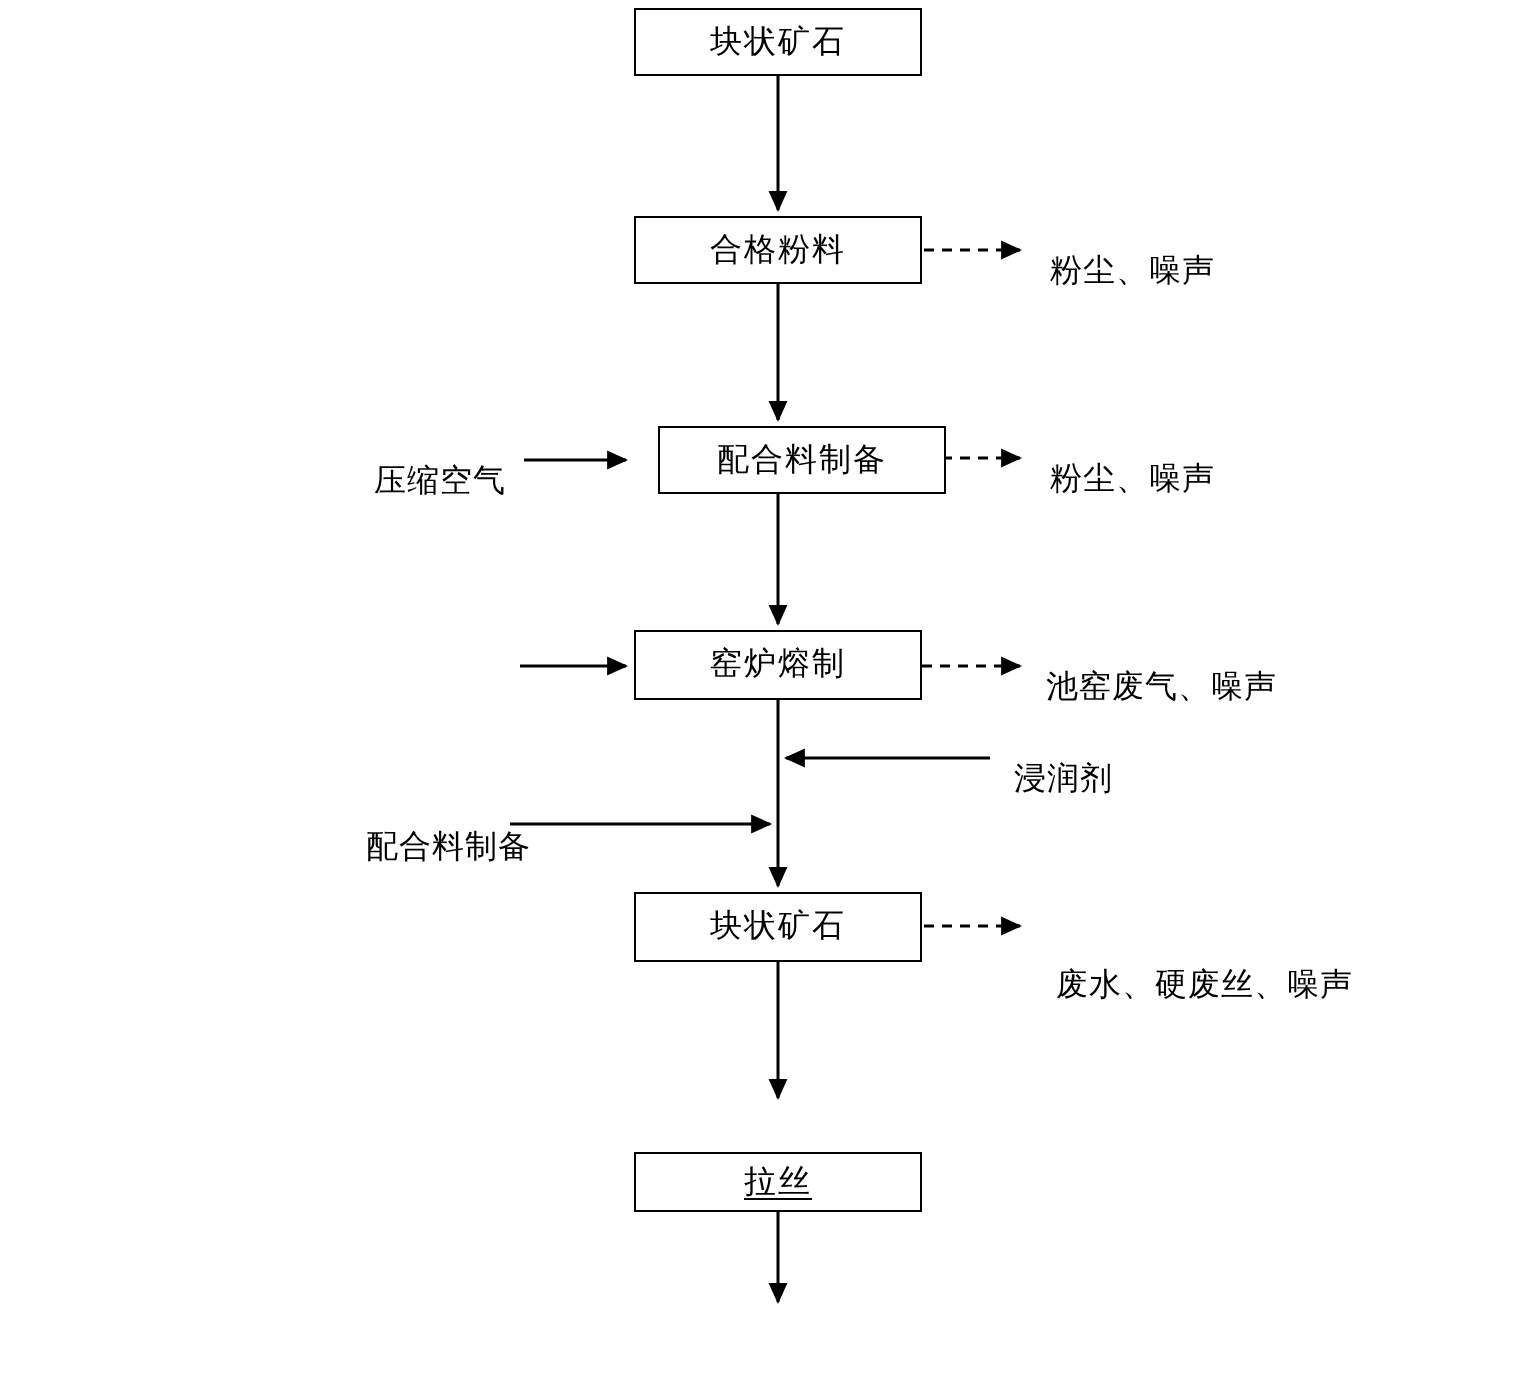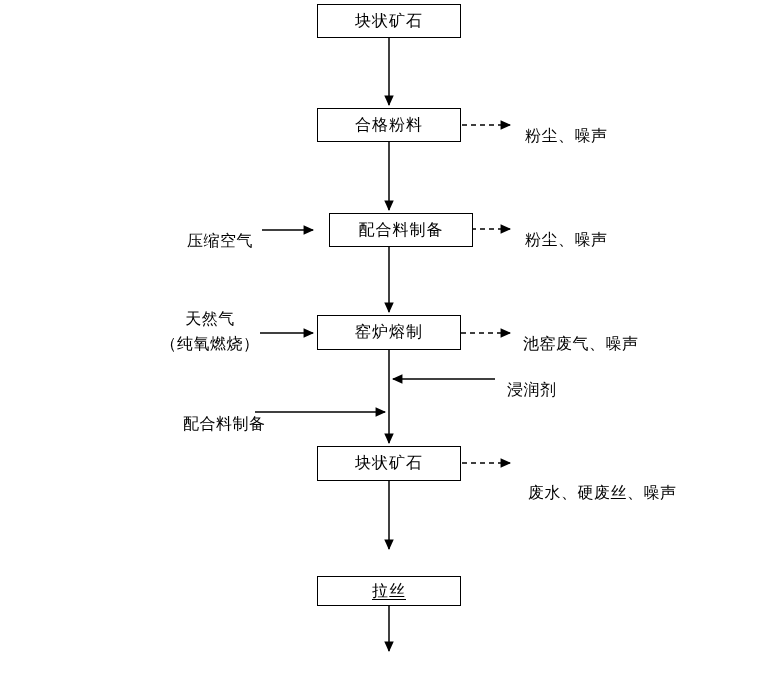--- a/index.html
+++ b/index.html
@@ -105,24 +105,20 @@
   </div>
   <div class="pbox" style="top:446px;height:35px;">
     <span>块状矿石</span>
   </div>
   <div class="pbox" style="top:576px;height:30px;">
     <span class="underlined">拉丝</span>
   </div>
 
   <div class="side-label" style="left:187px; top:230px;">压缩空气</div>
 
-  <div class="side-label-block" style="left:149px; top:306px; width:122px;">
-    <div>天然气</div>
-    <div>（纯氧燃烧）</div>
-  </div>
 
   <div class="side-label" style="left:183px; top:413px;">配合料制备</div>
 
   <div class="side-label" style="left:507px; top:379px;">浸润剂</div>
 
   <div class="side-label" style="left:525px; top:125px;">粉尘、噪声</div>
   <div class="side-label" style="left:525px; top:229px;">粉尘、噪声</div>
   <div class="side-label" style="left:523px; top:333px;">池窑废气、噪声</div>
   <div class="side-label" style="left:528px; top:482px;">废水、硬废丝、噪声</div>
 

